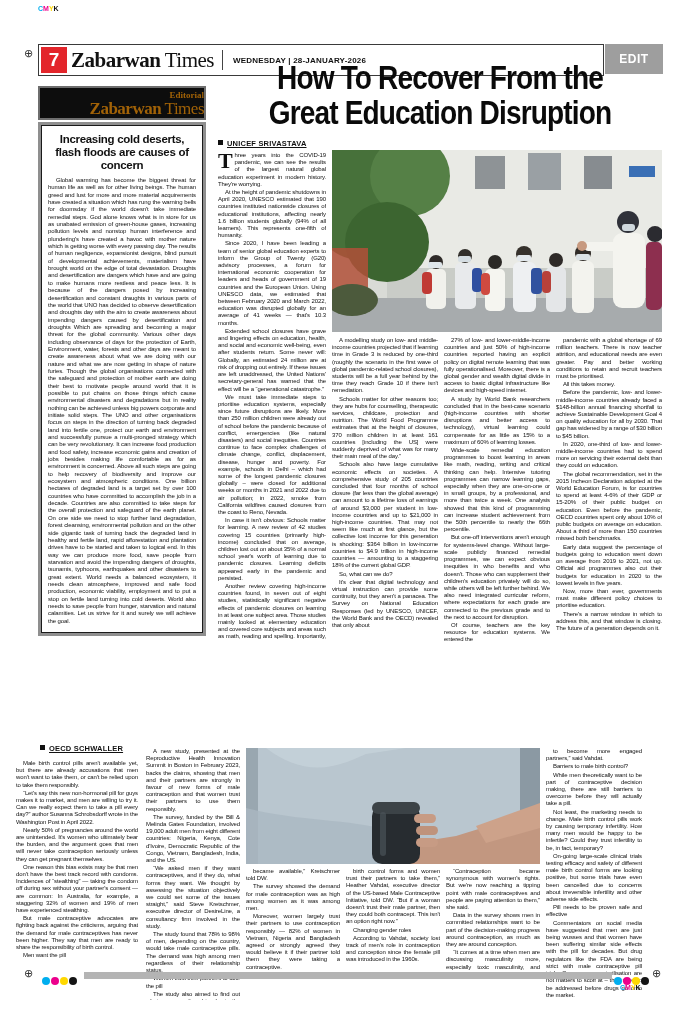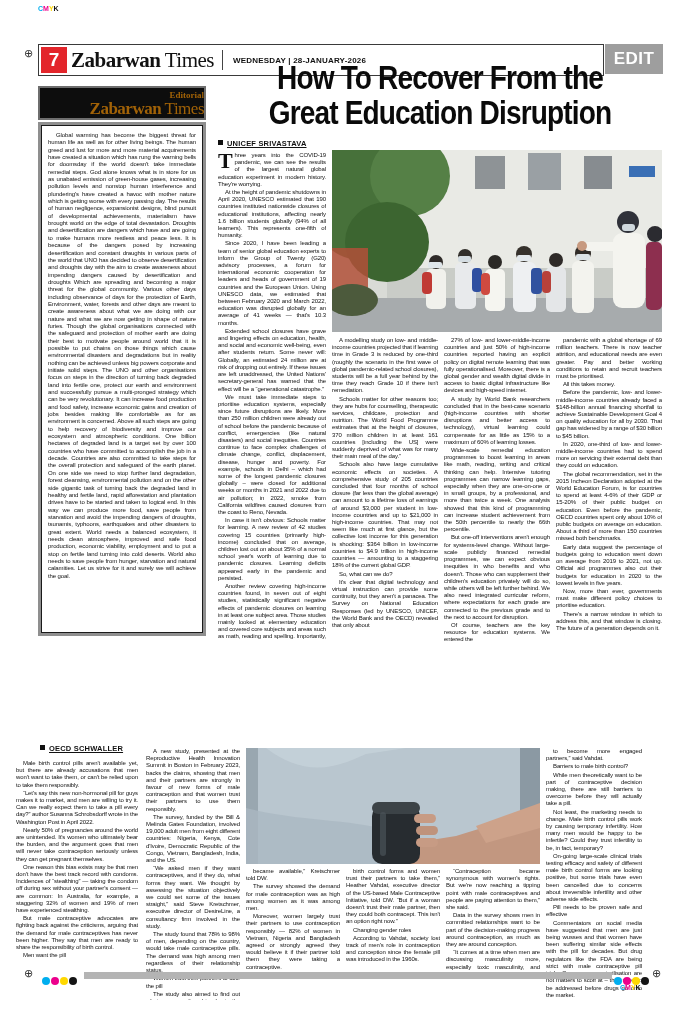--- a/index.html
+++ b/index.html
@@ -14,21 +14,21 @@
   .graybar{height:7px;background:#b4b4b4;}
   
   .hdrbox{left:38px;top:44px;width:564px;height:30px;border:1px solid #3a3a3a;display:flex;align-items:center;background:#fff;}
   .pgnum{width:26px;height:26px;margin:1px 4px 1px 2px;background:#e3252b;color:#fff;font-weight:bold;
          font-size:19px;display:flex;align-items:center;justify-content:center;}
   .masthead{font-family:"Liberation Serif",serif;font-size:21px;letter-spacing:-0.5px;white-space:nowrap;}
   .masthead b{font-weight:700;}
   .hdr-div{width:1px;height:20px;background:#444;margin:0 10px 0 8px;}
   .hdr-date{font-size:8px;font-weight:bold;letter-spacing:0.2px;}
   .editbox{left:605px;top:44px;width:58px;height:30px;background:#9e9e9e;color:#fff;font-weight:900;
-           font-size:17px;display:flex;align-items:center;justify-content:center;letter-spacing:0.5px;}
+           font-size:12px;display:flex;align-items:center;justify-content:center;letter-spacing:0.5px;}
   
   .ed-head{left:38px;top:86px;width:168px;height:34px;background:#0d0d0d;border:2px solid #6e6e6e;
            color:#a16207;text-align:right;font-family:"Liberation Serif",serif;box-sizing:border-box;}
   .ed-kicker{font-size:9px;font-weight:bold;line-height:10px;margin-top:2px;}
   .ed-mast{font-size:17px;line-height:17px;letter-spacing:-0.5px;}
   .ed-outer{left:38px;top:122px;width:168px;height:514px;background:#8f8f8f;padding:3px;box-sizing:border-box;}
   .ed-inner{width:100%;height:100%;background:#fff;border:1px solid #1a1a1a;box-sizing:border-box;
             padding:6px 6px 4px;overflow:hidden;}
   .ed-title{font-size:11.5px;font-weight:900;text-align:center;line-height:13px;letter-spacing:-0.3px;margin:1px 0 5px;}
   .ed-body{font-size:6px;line-height:7.35px;text-align:justify;letter-spacing:-0.1px;}
@@ -68,20 +68,21 @@
     <div class="hdr-date">WEDNESDAY | 28-JANUARY-2026</div>
   </div>
   <div class="abs editbox">EDIT</div>
 
   <div class="abs ed-head">
     <div class="ed-kicker">Editorial</div>
     <div class="ed-mast"><b>Zabarwan</b><span> Times</span></div>
   </div>
   <div class="abs ed-outer">
     <div class="ed-inner">
+      <div class="ed-title">Increasing cold deserts, flash floods are causes of concern</div>
       <div class="ed-body">
           <p>Global warming has become the biggest threat for human life as well as for other living beings. The human greed and lust for more and more material acquirements have created a situation which has rung the warning bells for doomsday if the world doesn't take immediate remedial steps. God alone knows what is in store for us as unabated emission of green-house gases, increasing pollution levels and nonstop human interference and plundering's have created a havoc with mother nature which is getting worse with every passing day. The results of human negligence, expansionist designs, blind pursuit of developmental achievements, materialism have brought world on the edge of total devastation. Droughts and desertification are dangers which have and are going to make humans more restless and peace less. It is because of the dangers posed by increasing desertification and constant draughts in various parts of the world that UNO has decided to observe desertification and droughts day with the aim to create awareness about impending dangers caused by desertification and droughts Which are spreading and becoming a major threat for the global community. Various other days including observance of days for the protection of Earth, Environment, water, forests and other days are meant to create awareness about what we are doing with our nature and what we are now getting in shape of nature furies. Though the global organisations connected with the safeguard and protection of mother earth are doing their best to motivate people around world that it is possible to put chains on those things which cause environmental disasters and degradations but in reality nothing can be achieved unless big powers corporate and initiate solid steps. The UNO and other organisations focus on steps in the direction of turning back degraded land into fertile one, protect our earth and environment and successfully pursue a multi-pronged strategy which can be very revolutionary. It can increase food production and food safety, increase economic gains and creation of jobs besides making life comfortable as for as environment is concerned. Above all such steps are going to help recovery of biodiversity and improve our ecosystem and atmospheric conditions. One billion hectares of degraded land is a target set by over 100 countries who have committed to accomplish the job in a decade. Countries are also committed to take steps for the overall protection and safeguard of the earth planet. On one side we need to stop further land degradation, forest cleansing, environmental pollution and on the other side gigantic task of turning back the degraded land in healthy and fertile land, rapid afforestation and plantation drives have to be started and taken to logical end. In this way we can produce more food, save people from starvation and avoid the impending dangers of droughts, tsunamis, typhoons, earthquakes and other disasters to great extent. World needs a balanced ecosystem, it needs clean atmosphere, improved and safe food production, economic viability, employment and to put a stop on fertile land turning into cold deserts. World also needs to save people from hunger, starvation and natural calamities. Let us strive for it and surely we will achieve the goal.</p>
         </div>
     </div>
   </div>
 
   <div class="abs headline" style="left:215px;top:60px;width:450px;">
     <div class="hl" style="font-size:33px;line-height:35px;">How To Recover From the</div>
     <div class="hl" style="font-size:33px;line-height:35px;">Great Education Disruption</div>
   </div>

